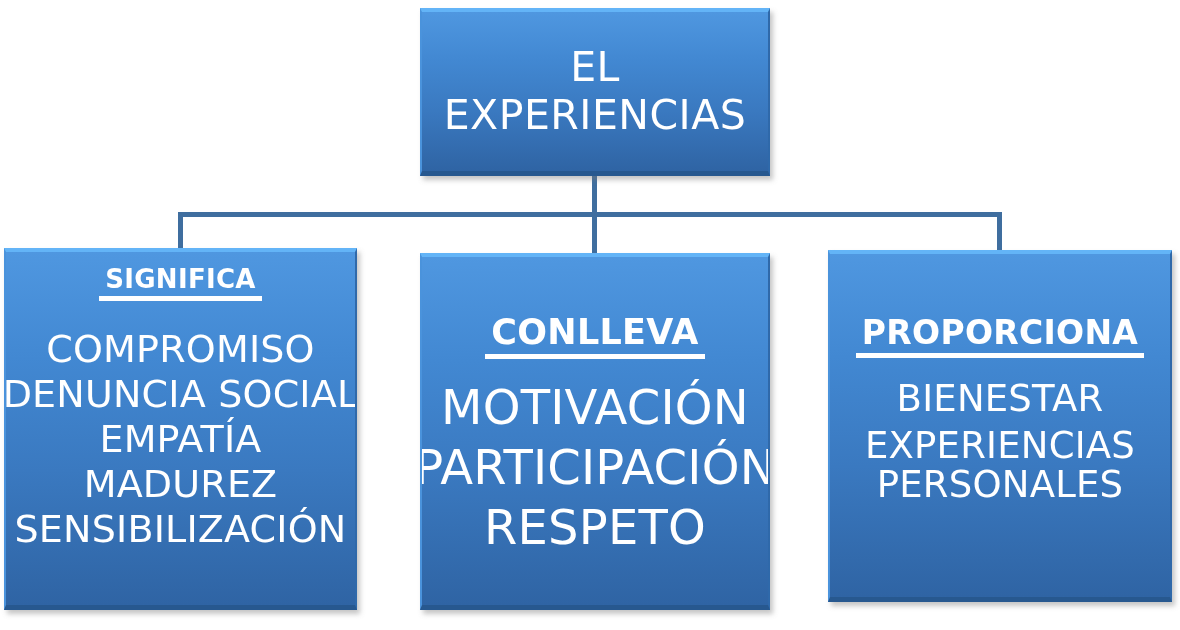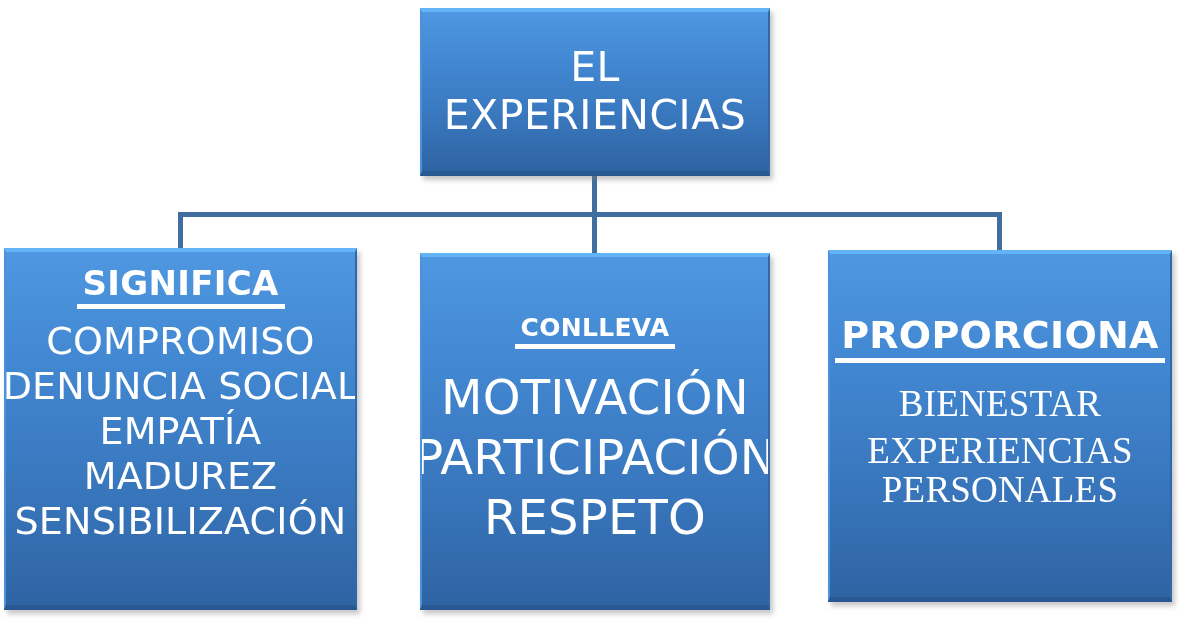--- a/index.html
+++ b/index.html
@@ -99,28 +99,28 @@
   }
 
   .item {
     font-size: 37px;
     font-weight: 400;
     letter-spacing: 0.2px;
     white-space: nowrap;
     margin-top: 8px;
   }
 
-  .box-left .head  { font-size: 34px; margin-bottom: 6px; }
+  .box-left .head  { font-size: 26px; margin-bottom: 22px; }
   .box-left .item  { font-size: 38px; margin-top: 7px; }
 
-  .box-mid .head   { font-size: 25px; margin-bottom: 12px; }
+  .box-mid .head   { font-size: 35px; margin-bottom: 12px; }
   .box-mid .item   { font-size: 48px; margin-top: 12px; }
 
-  .box-right .head { font-size: 38px; margin-bottom: 12px; }
-  .box-right .item { font-size: 37px; margin-top: 10px; font-family: Liberation Serif, serif; }
+  .box-right .head { font-size: 33px; margin-bottom: 12px; }
+  .box-right .item { font-size: 37px; margin-top: 10px; }
   .box-right .item.tight { margin-top: 2px; }
 </style>
 </head>
 <body>
 
 <div id="canvas">
 
   <div class="conn conn-v-root"></div>
   <div class="conn conn-h-bus"></div>
   <div class="conn conn-v-left"></div>

